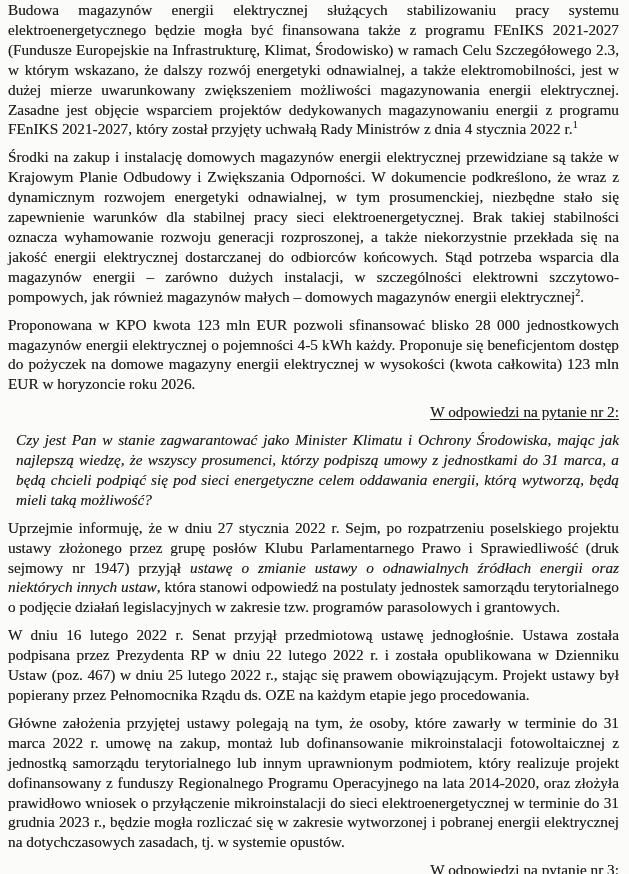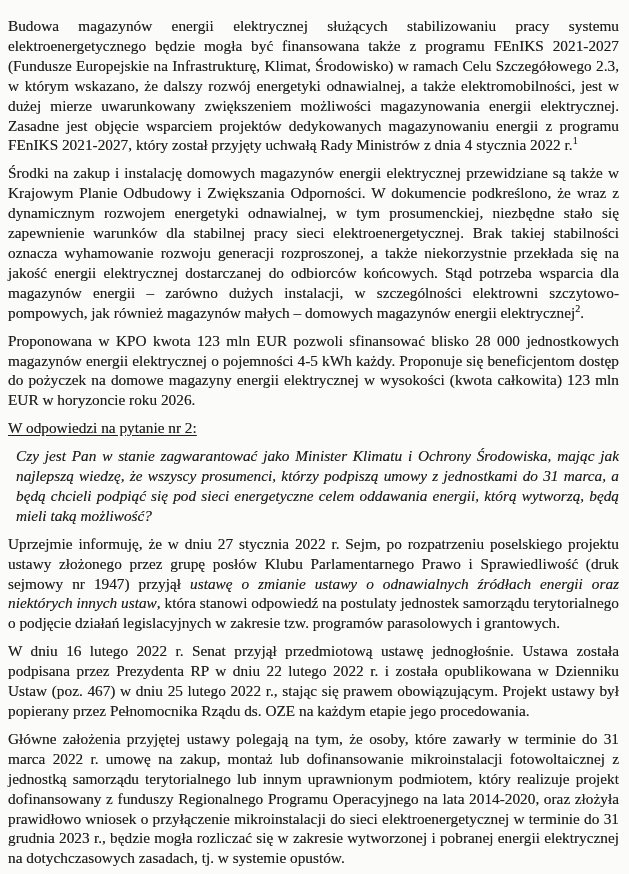--- a/index.html
+++ b/index.html
@@ -9,35 +9,35 @@
   body {
     width: 629px;
     height: 874px;
     background: #fbfbf9;
     overflow: hidden;
   }
   .page {
     box-sizing: border-box;
     width: 629px;
     height: 874px;
-    padding: 16px 10px 0 8px;
+    padding: 0 10px 0 8px;
     font-family: "Liberation Serif", "DejaVu Serif", serif;
     font-size: 15.3px;
     line-height: 19.9px;
     color: #1e1e1e;
     text-align: justify;
     
     text-shadow: 0 0 0.45px rgba(30,30,30,0.55);
   }
   .para {
     margin: 0 0 8px 0;
   }
   .heading {
     margin: 4px 0 8px 0;
-    text-align: left;
+    text-align: right;
   }
   .heading .underline {
     text-decoration: underline;
     text-underline-offset: 2px;
   }
   .question {
     font-style: italic;
     margin: 0 0 8px 8px;
   }
   .inline-italic {

